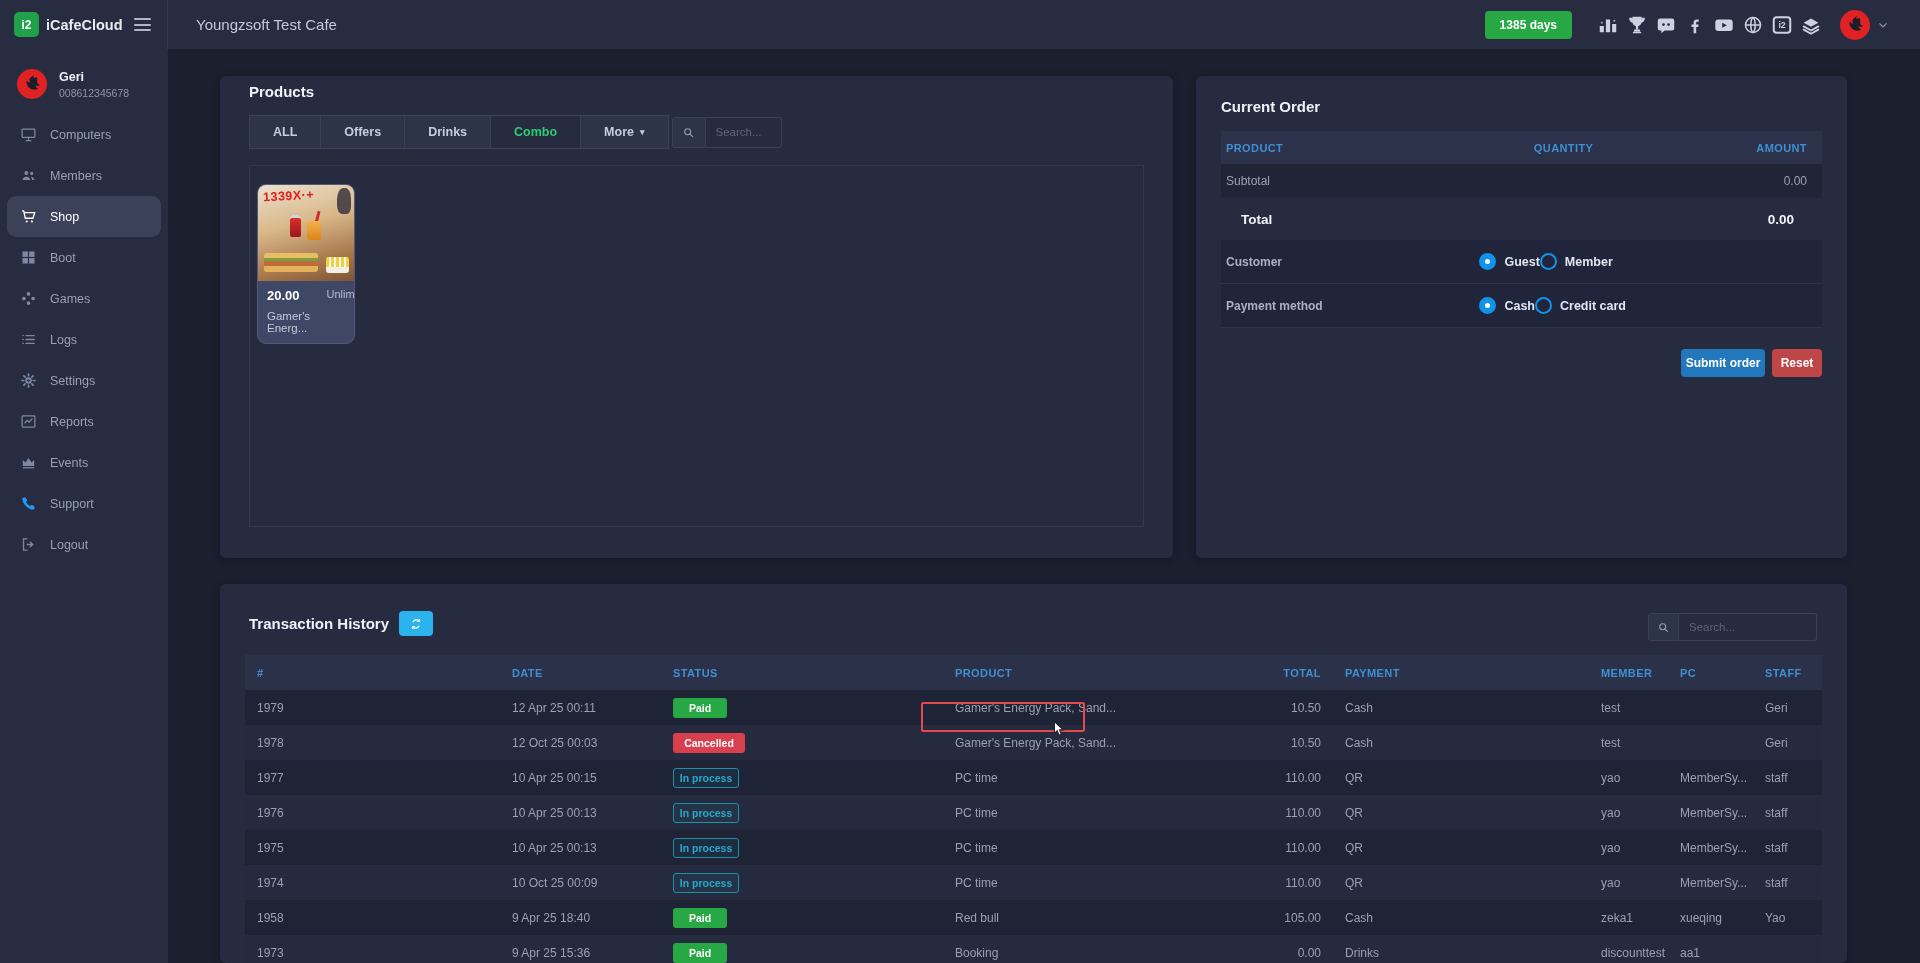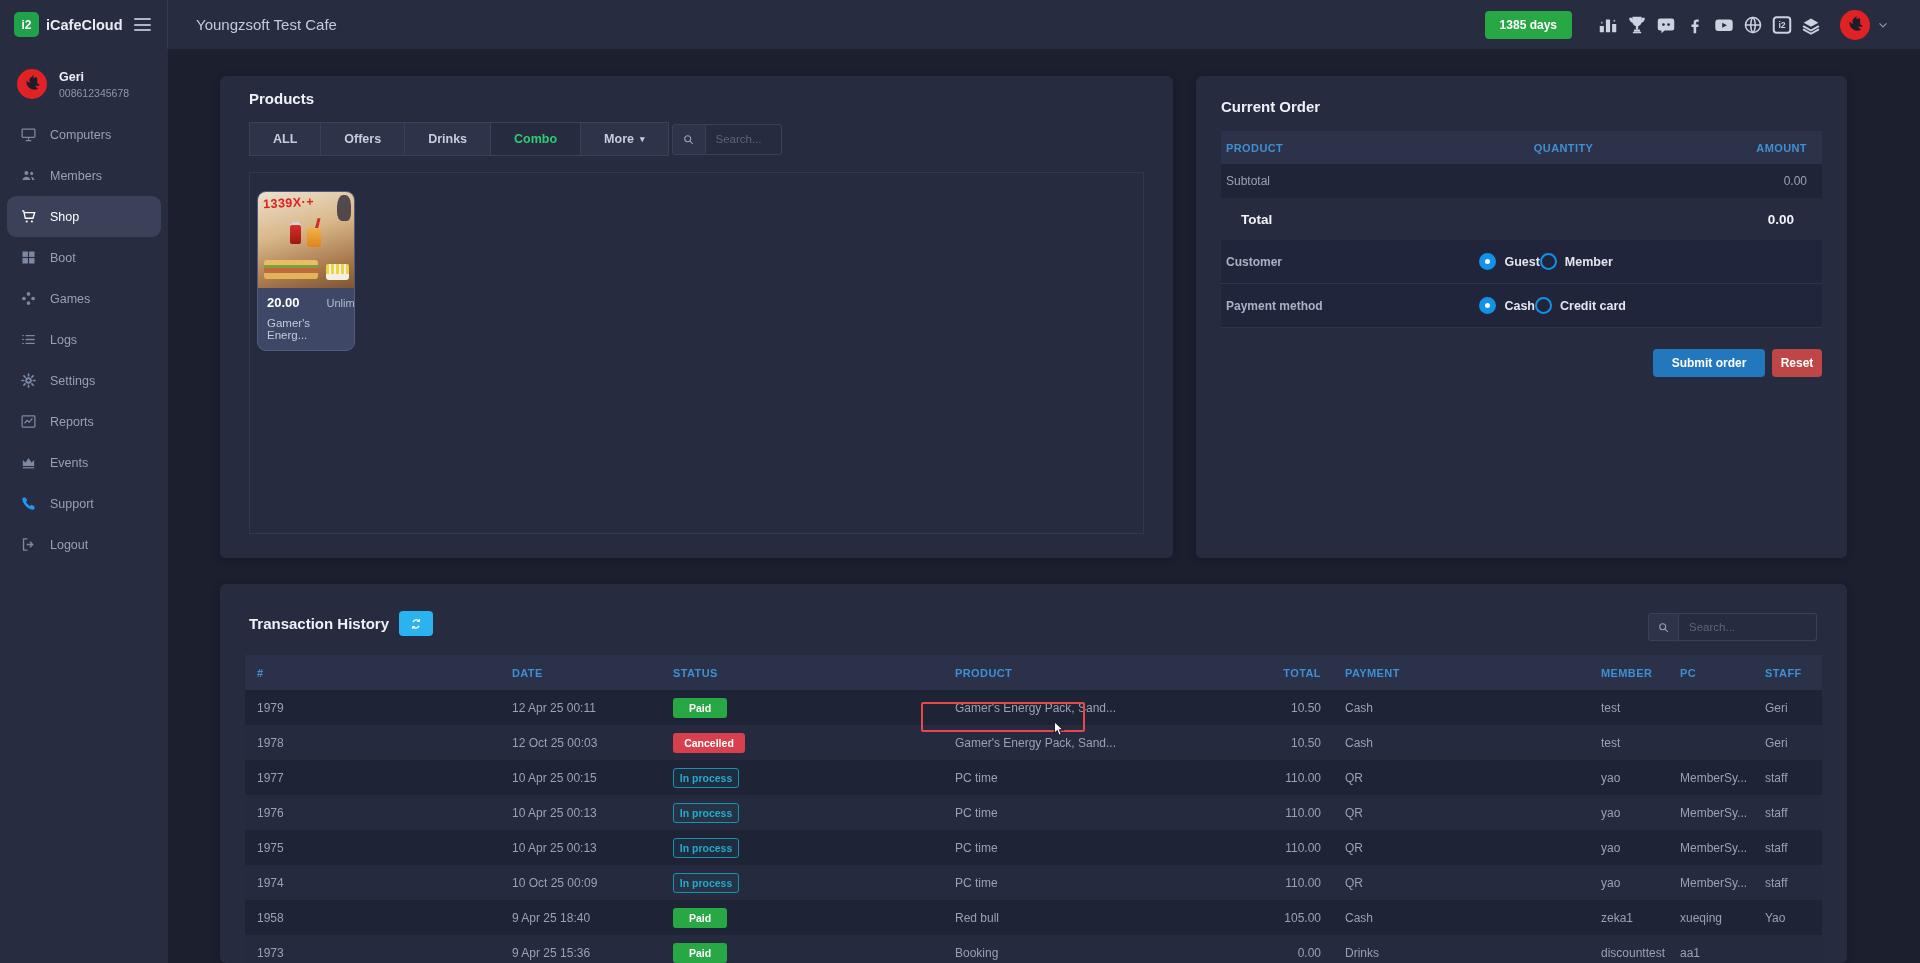--- a/index.html
+++ b/index.html
@@ -46,21 +46,21 @@
   .nav-item.active { background:#3b4159; color:#ffffff; }
   .nav-item.active .nav-icon { color:#ffffff; }
   .nav-item.accent .nav-icon { color:#2196f3; }
 
   .content { flex:1; padding:27px 73px 0 52px; background:#1b1f2e; }
   .top-row { display:flex; gap:23px; }
   .panel { background:#262b3f; border-radius:6px; box-shadow:0 2px 10px rgba(0,0,0,.18); }
   .panel-title { font-size:15px; font-weight:bold; color:#eef1f7; }
 
   
-  .products-panel { width:953px; height:482px; padding:14px 29px 0; }
+  .products-panel { width:953px; height:482px; padding:7px 29px 0; }
   .tabs-row { display:flex; align-items:center; margin-top:15px; }
   .tabs { display:flex; }
   .tab { height:34px; display:flex; align-items:center; padding:0 23px; font-size:12.5px;
          font-weight:bold; color:#c6cdde; background:#2d3349; border:1px solid #3a4059;
          margin-left:-1px; cursor:pointer; }
   .tab:first-child { margin-left:0; }
   .tab.active { background:#262b3f; color:#2ecc71; }
   .caret { font-size:9px; margin-left:6px; color:inherit; }
   .search-group { display:flex; margin-left:3px; }
   .search-btn { width:34px; height:31px; background:#2d3349; border:1px solid #3a4059;
@@ -85,21 +85,21 @@
             background:linear-gradient(#e3332f,#9c1715); box-shadow:inset 0 3px 0 #d8d4cd; }
   .sh-cup { left:49px; top:36px; width:14px; height:19px; border-radius:2px 2px 3px 3px;
             background:linear-gradient(#f2b24a,#dd8418); }
   .sh-straw { left:58px; top:26px; width:2.5px; height:13px; background:#d42a2a; transform:rotate(14deg); }
   .sh-sandwich { left:6px; bottom:9px; width:54px; height:19px; border-radius:3px;
                  background:linear-gradient(#e8bd66 0 24%,#7ba03c 24% 44%,#c06a3c 44% 68%,#e3b35c 68% 100%); }
   .sh-fries { right:5px; bottom:8px; width:23px; height:16px; border-radius:2px 2px 3px 3px;
               background:repeating-linear-gradient(90deg,#eed23e 0 3px,#f6f3ea 3px 5px);
               border-bottom:6px solid #f2efe6; }
   .card-info { padding:7px 9px 9px; }
-  .card-line1 { display:flex; align-items:center; gap:27px; }
+  .card-line1 { display:flex; align-items:flex-start; gap:27px; }
   .card-price { font-size:13px; font-weight:bold; color:#ffffff; }
   .card-offer { font-size:11px; color:#b6bdd2; }
   .card-name { font-size:11.5px; color:#c3cada; margin-top:7px; }
 
   
   .order-panel { width:651px; height:482px; padding:22px 25px 0; }
   .order-head { display:grid; grid-template-columns:42% 30% 28%; margin-top:16px; height:33px;
                 align-items:center; background:#2c3249; font-size:11px; font-weight:bold;
                 color:#3f8fd4; letter-spacing:.4px; }
   .order-head span:nth-child(1){ padding-left:5px; }
@@ -117,21 +117,21 @@
   .radio-group { display:flex; align-items:center; }
   .radio-opt { display:flex; align-items:center; gap:8px; cursor:pointer; }
   .radio { width:17px; height:17px; border-radius:50%; border:2px solid #1292e8; position:relative; }
   .radio.sel { background:#1292e8; border-color:#1292e8; }
   .radio.sel::after { content:''; position:absolute; left:4px; top:4px; width:5px; height:5px;
                       border-radius:50%; background:#fff; }
   .radio-label { font-size:12.5px; font-weight:bold; color:#e2e6f0; }
   .order-actions { display:flex; justify-content:flex-end; gap:7px; margin-top:21px; }
   .order-actions button { height:28px; border:none; border-radius:4px; color:#fff; font-size:12px;
                           font-weight:bold; cursor:pointer; font-family:inherit; }
-  .btn-submit { width:112px; background:#2277bd; }
+  .btn-submit { width:84px; background:#2277bd; }
   .btn-reset { width:50px; background:#bf4647; }
 
   
   .history-panel { margin-top:26px; height:379px; padding:0 25px; position:relative; overflow:hidden; }
   .history-head { display:flex; align-items:center; padding-top:27px; }
   .history-head .panel-title { margin-left:4px; }
   .refresh-btn { margin-left:10px; width:34px; height:25px; background:#2bb3f0; border:none;
                  border-radius:4px; color:#fff; cursor:pointer; display:flex; align-items:center;
                  justify-content:center; }
   .refresh-btn svg { width:14px; height:14px; }

